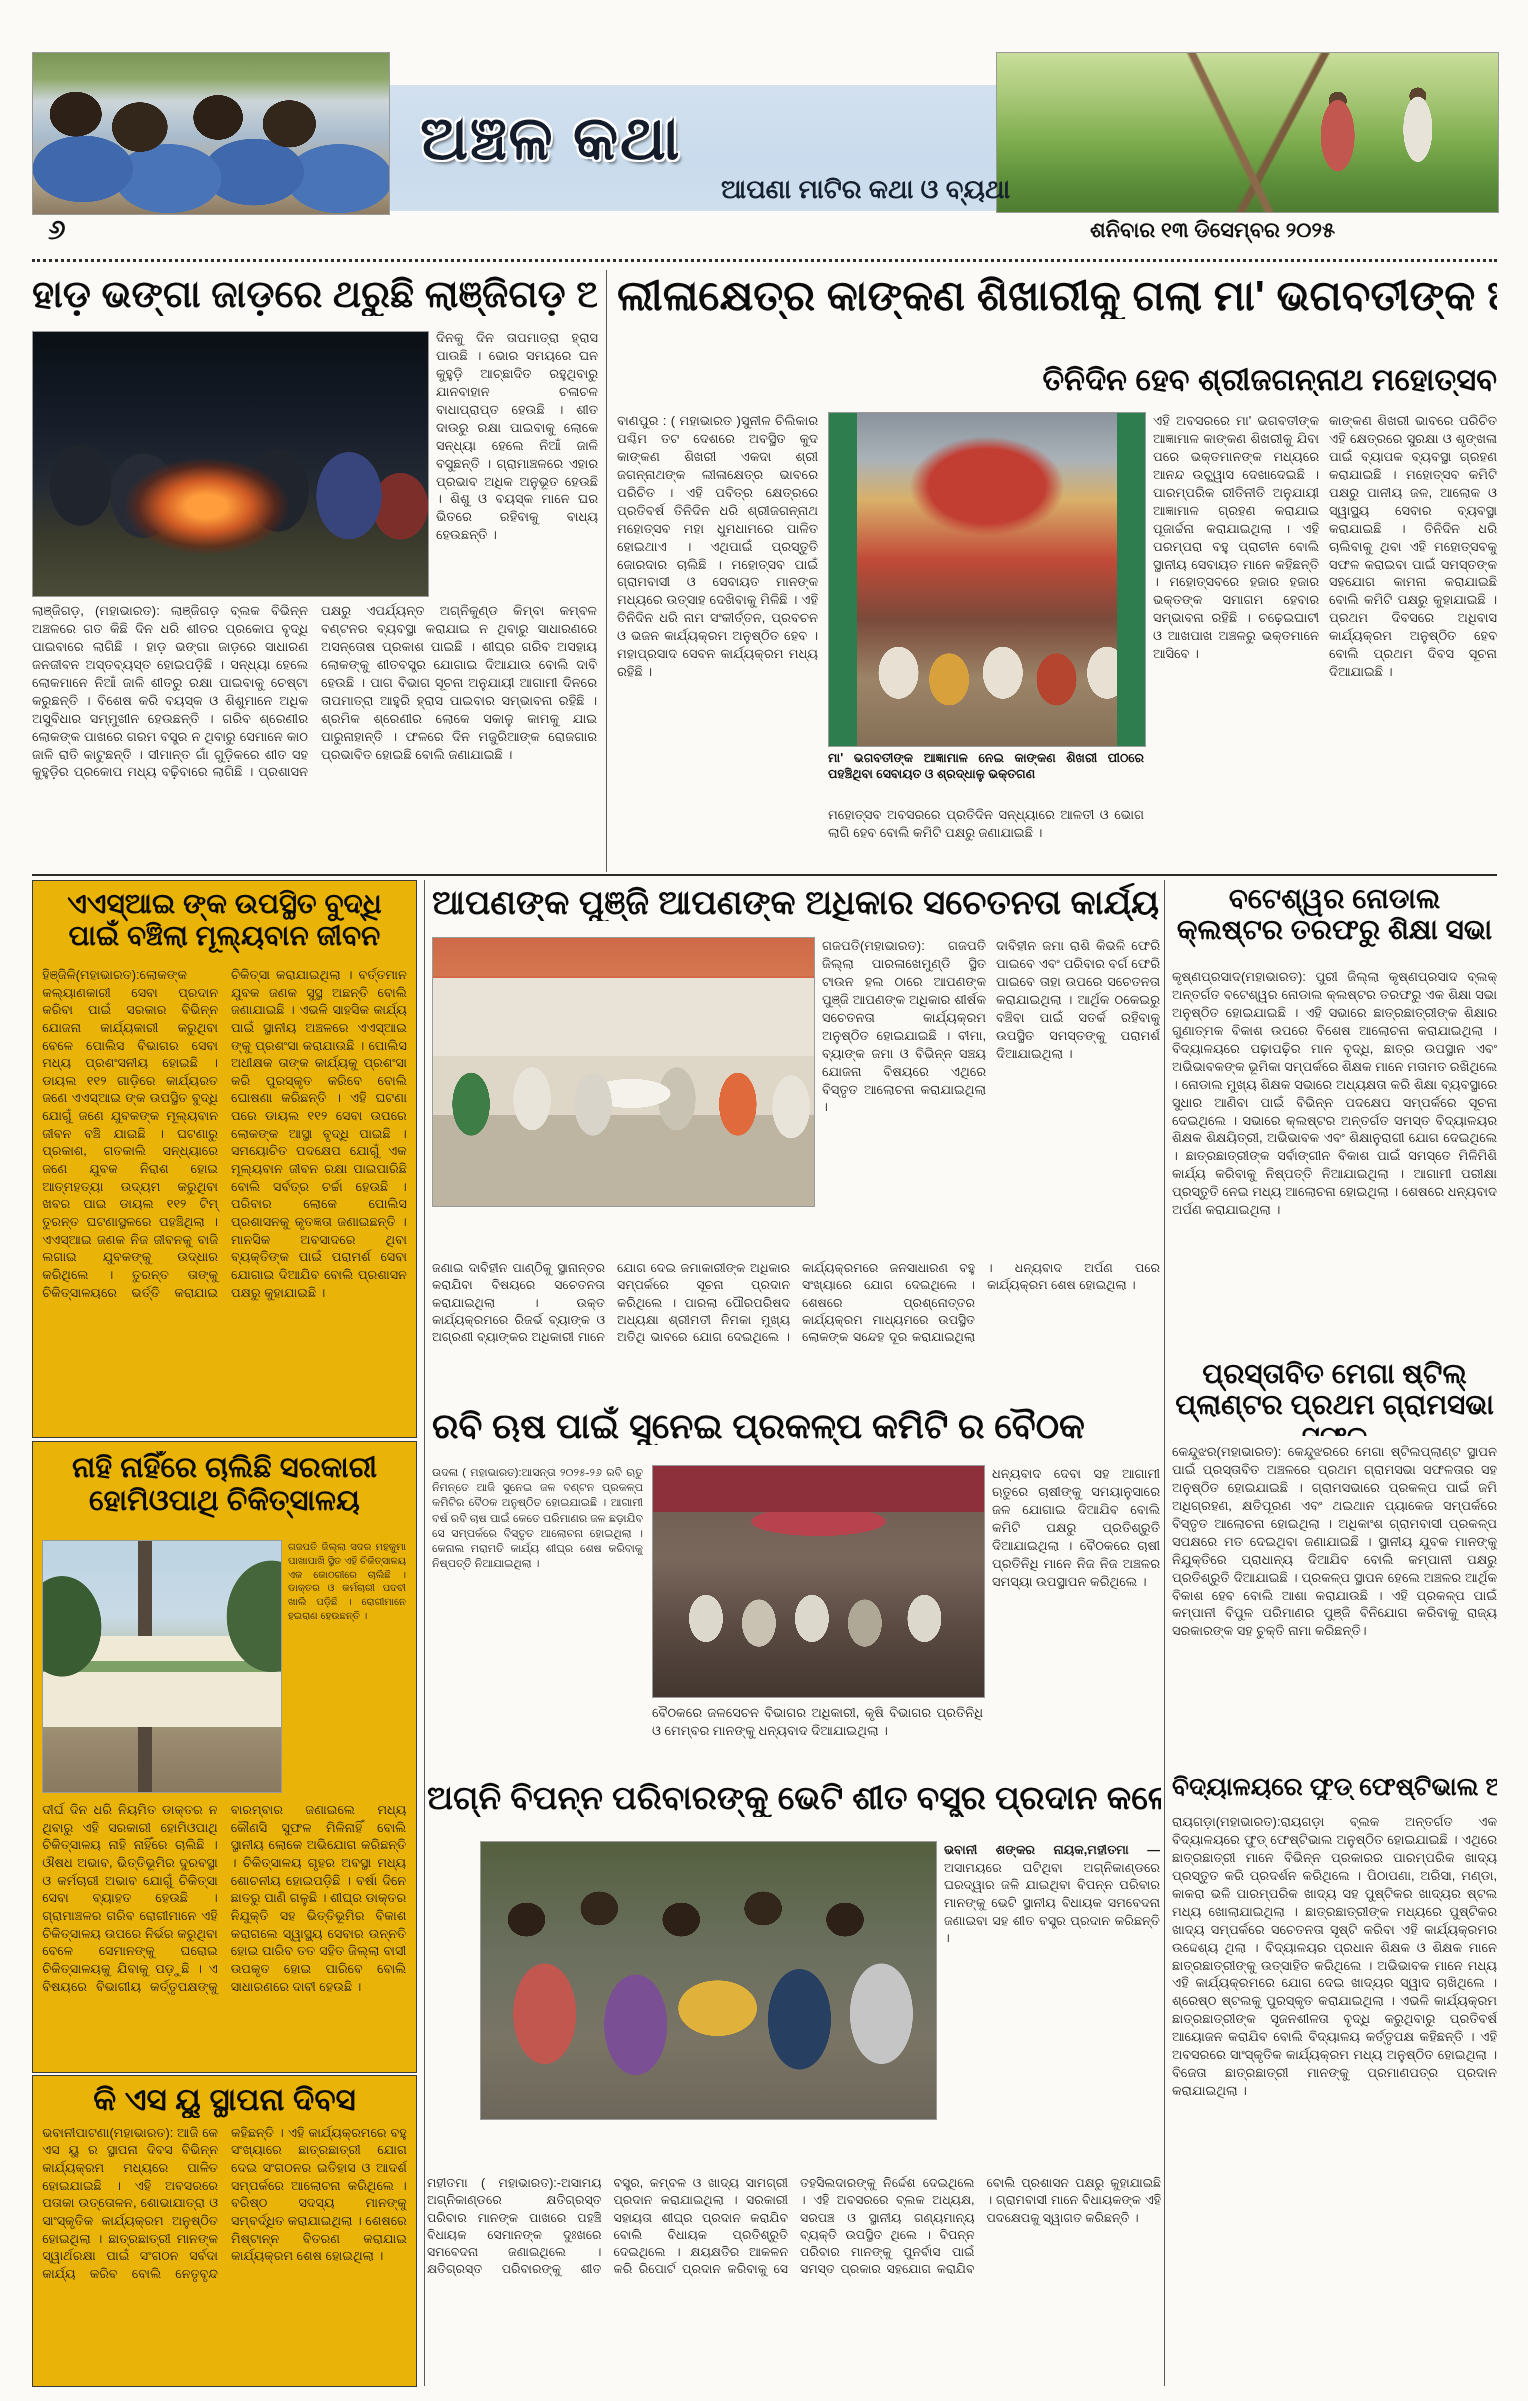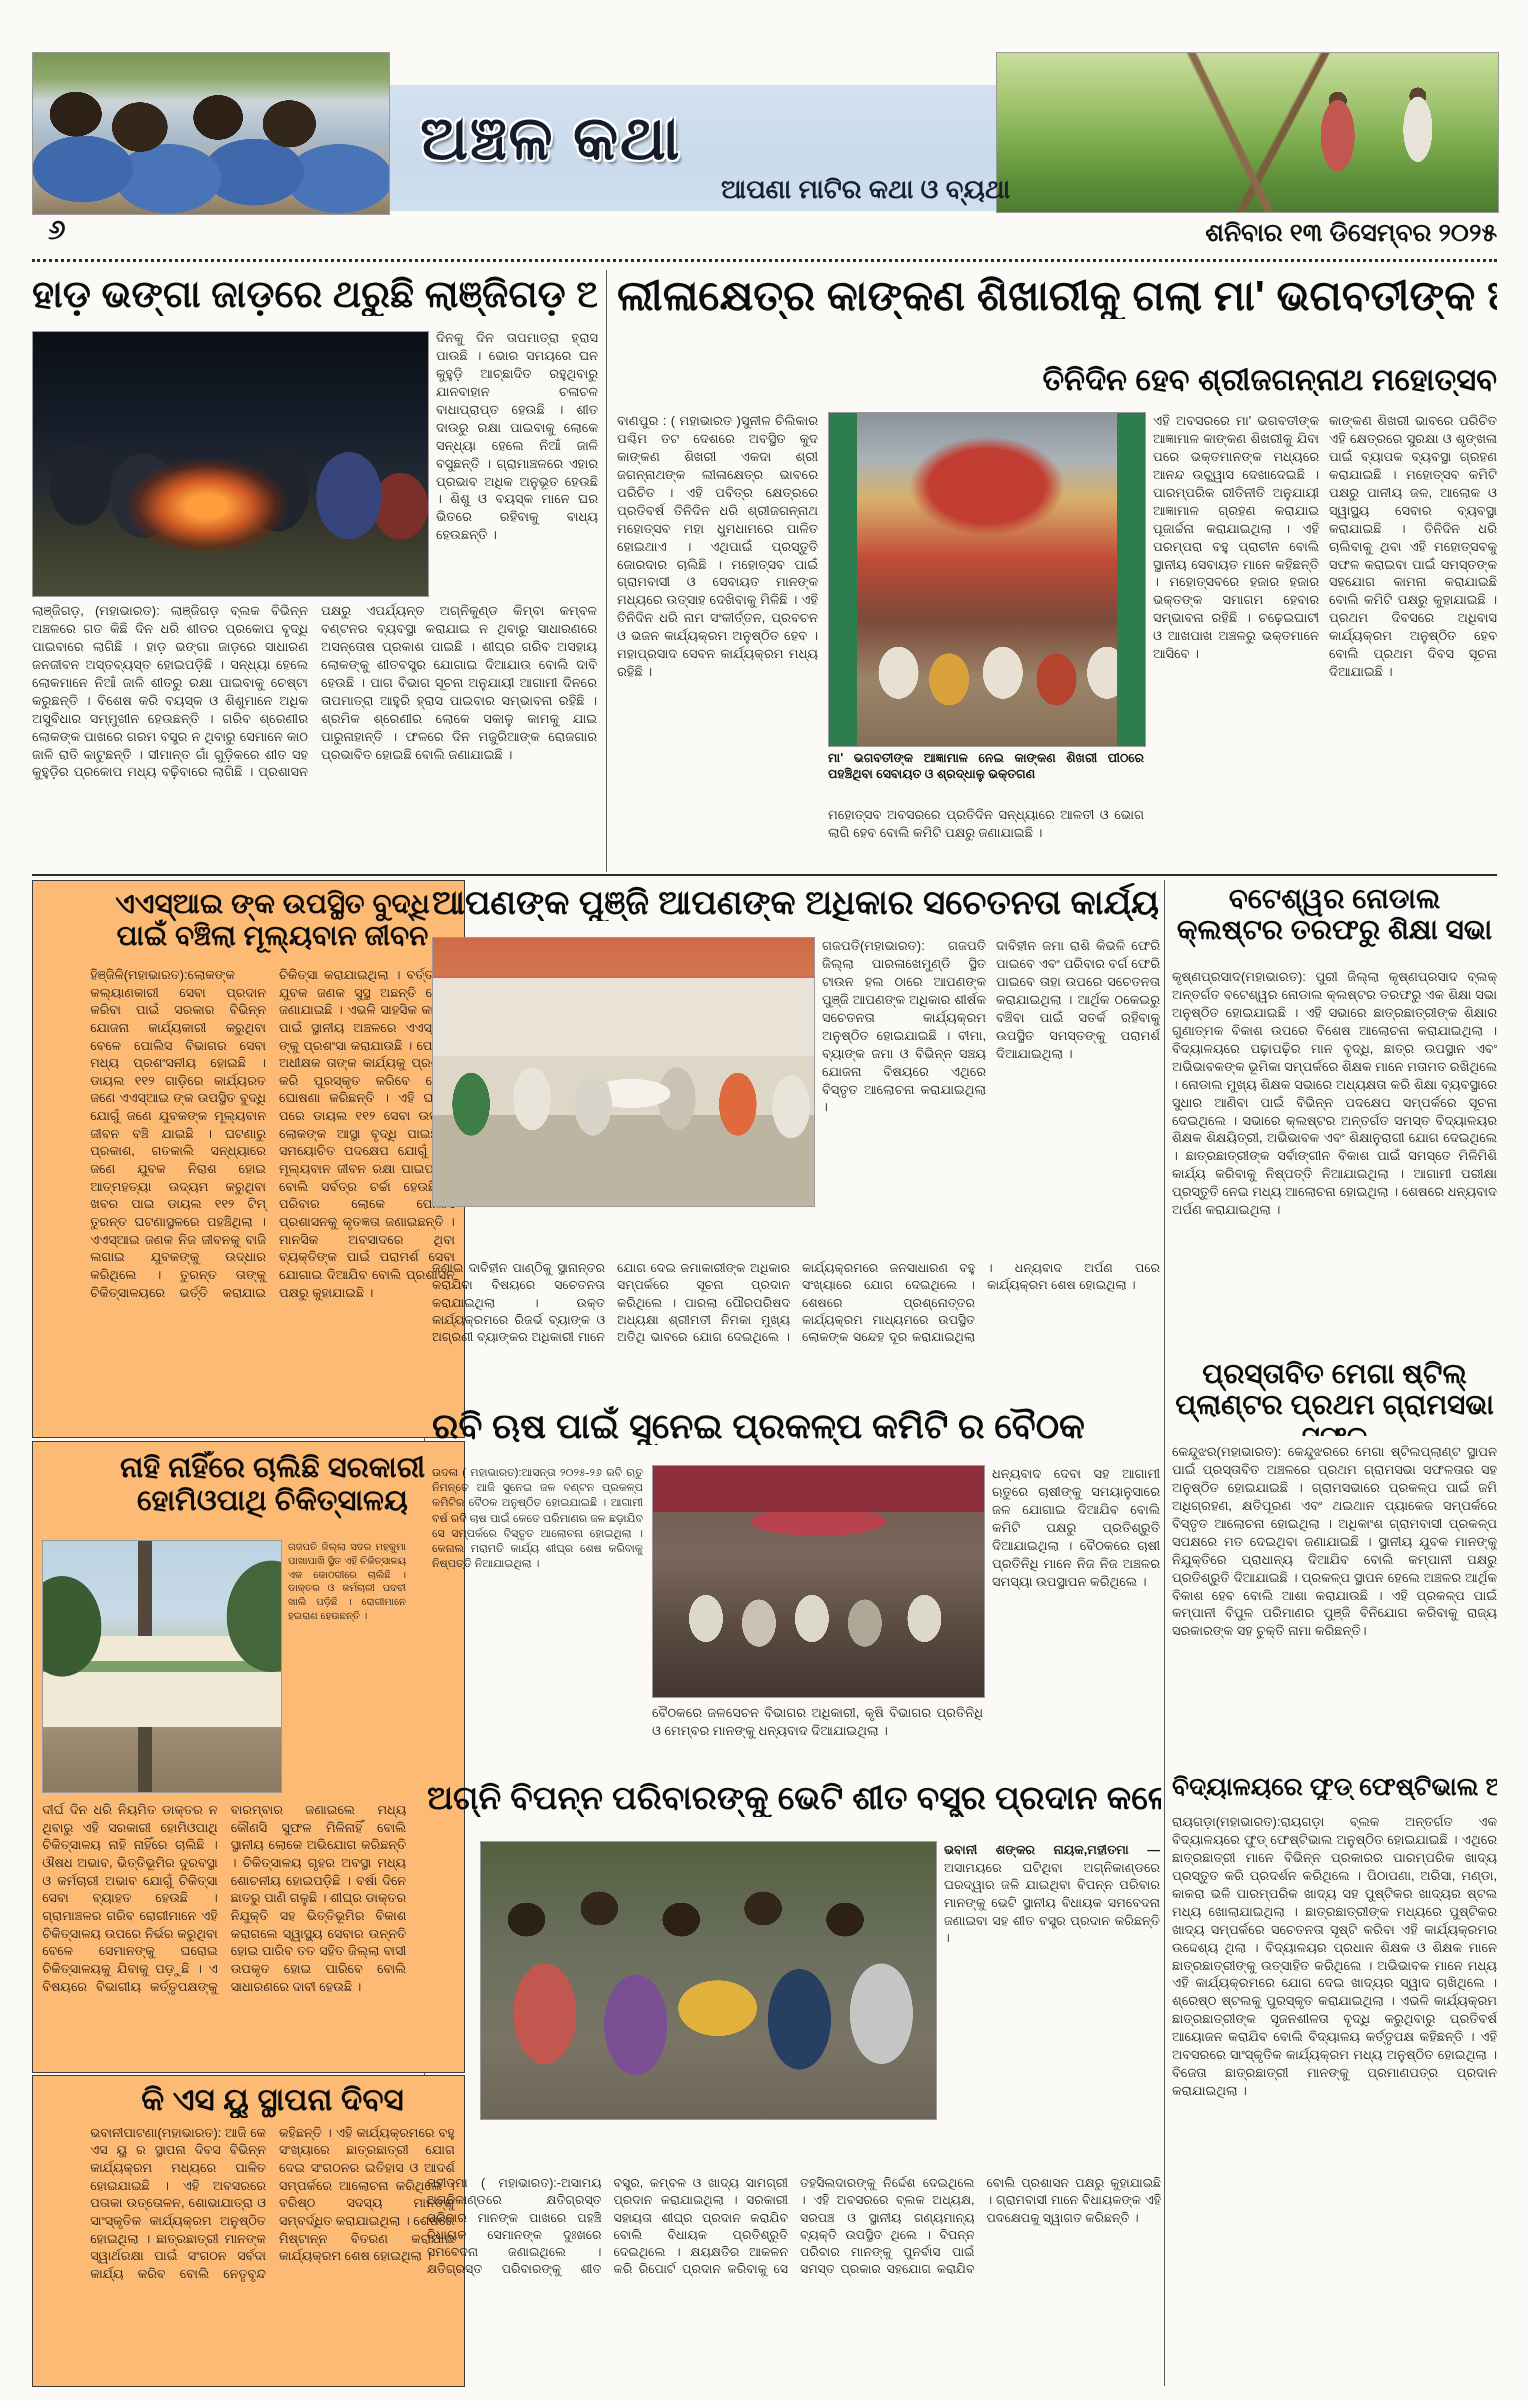--- a/index.html
+++ b/index.html
@@ -14,33 +14,33 @@
   .clip{overflow:hidden;}
   .ph{position:absolute; overflow:hidden; border:0.9px solid #9a9a9a;}
   .hl{font-weight:bold; color:#0c0c0c; line-height:1.12;}
   .hl1{white-space:nowrap; overflow:hidden;}
   .bd{font-size:13px; line-height:1.38; text-align:justify; color:#1a1a1a; overflow:hidden;}
   .cols2{column-count:2; column-gap:13px;}
   .cols4{column-count:4; column-gap:12px;margin-top:48px;}
   .vrule{width:0.9px; background:#5a5a5a;}
   .hrule{height:1.8px; background:#2b2b2b;}
   .dotrule{border-top:3.2px dotted #2f2f2f; height:0;}
-  .box{border:1.8px solid #3a3a3a; background:#fdba74;padding-left:48px;}
+  .box{border:1.8px solid #3a3a3a; background:#eab308;}
   .caption{font-size:12.5px; font-weight:bold; line-height:1.3; text-align:justify;}
   .byline{font-weight:bold;}
   
   #mast-band{background:linear-gradient(180deg,#d3e1ef 0%,#c9dbec 60%,#cfdfee 100%);}
   #mast-title{
     font-size:61px; font-weight:bold; color:#141c2b; letter-spacing:1.8px;
     text-shadow:-1.8px -1.8px 0 #fff,1.8px -1.8px 0 #fff,-1.8px 1.8px 0 #fff,1.8px 1.8px 0 #fff,2.8px 3.7px 2.8px rgba(0,0,0,.45);
     white-space:nowrap;
   }
   #mast-tagline{font-size:26px; font-weight:bold; color:#16202e; white-space:nowrap;}
   #pageno{font-size:28px; font-weight:bold;}
-  #dateline{font-size:25px; font-weight:bold; text-align:right;}
+  #dateline{font-size:21px; font-weight:bold; }
   
   #ph-mast-left{background:
     radial-gradient(ellipse 43px 37px at 12% 38%,#2c2017 0 60%,transparent 61%),
     radial-gradient(ellipse 46px 41px at 30% 46%,#33261b 0 60%,transparent 61%),
     radial-gradient(ellipse 41px 37px at 52% 40%,#2c2017 0 60%,transparent 61%),
     radial-gradient(ellipse 44px 39px at 72% 44%,#33261b 0 60%,transparent 61%),
     radial-gradient(ellipse 83px 55px at 14% 72%,#3f68ad 0 60%,transparent 61%),
     radial-gradient(ellipse 88px 57px at 38% 78%,#4a74b8 0 60%,transparent 61%),
     radial-gradient(ellipse 83px 55px at 62% 74%,#3f68ad 0 60%,transparent 61%),
     radial-gradient(ellipse 88px 57px at 86% 78%,#4a74b8 0 60%,transparent 61%),

